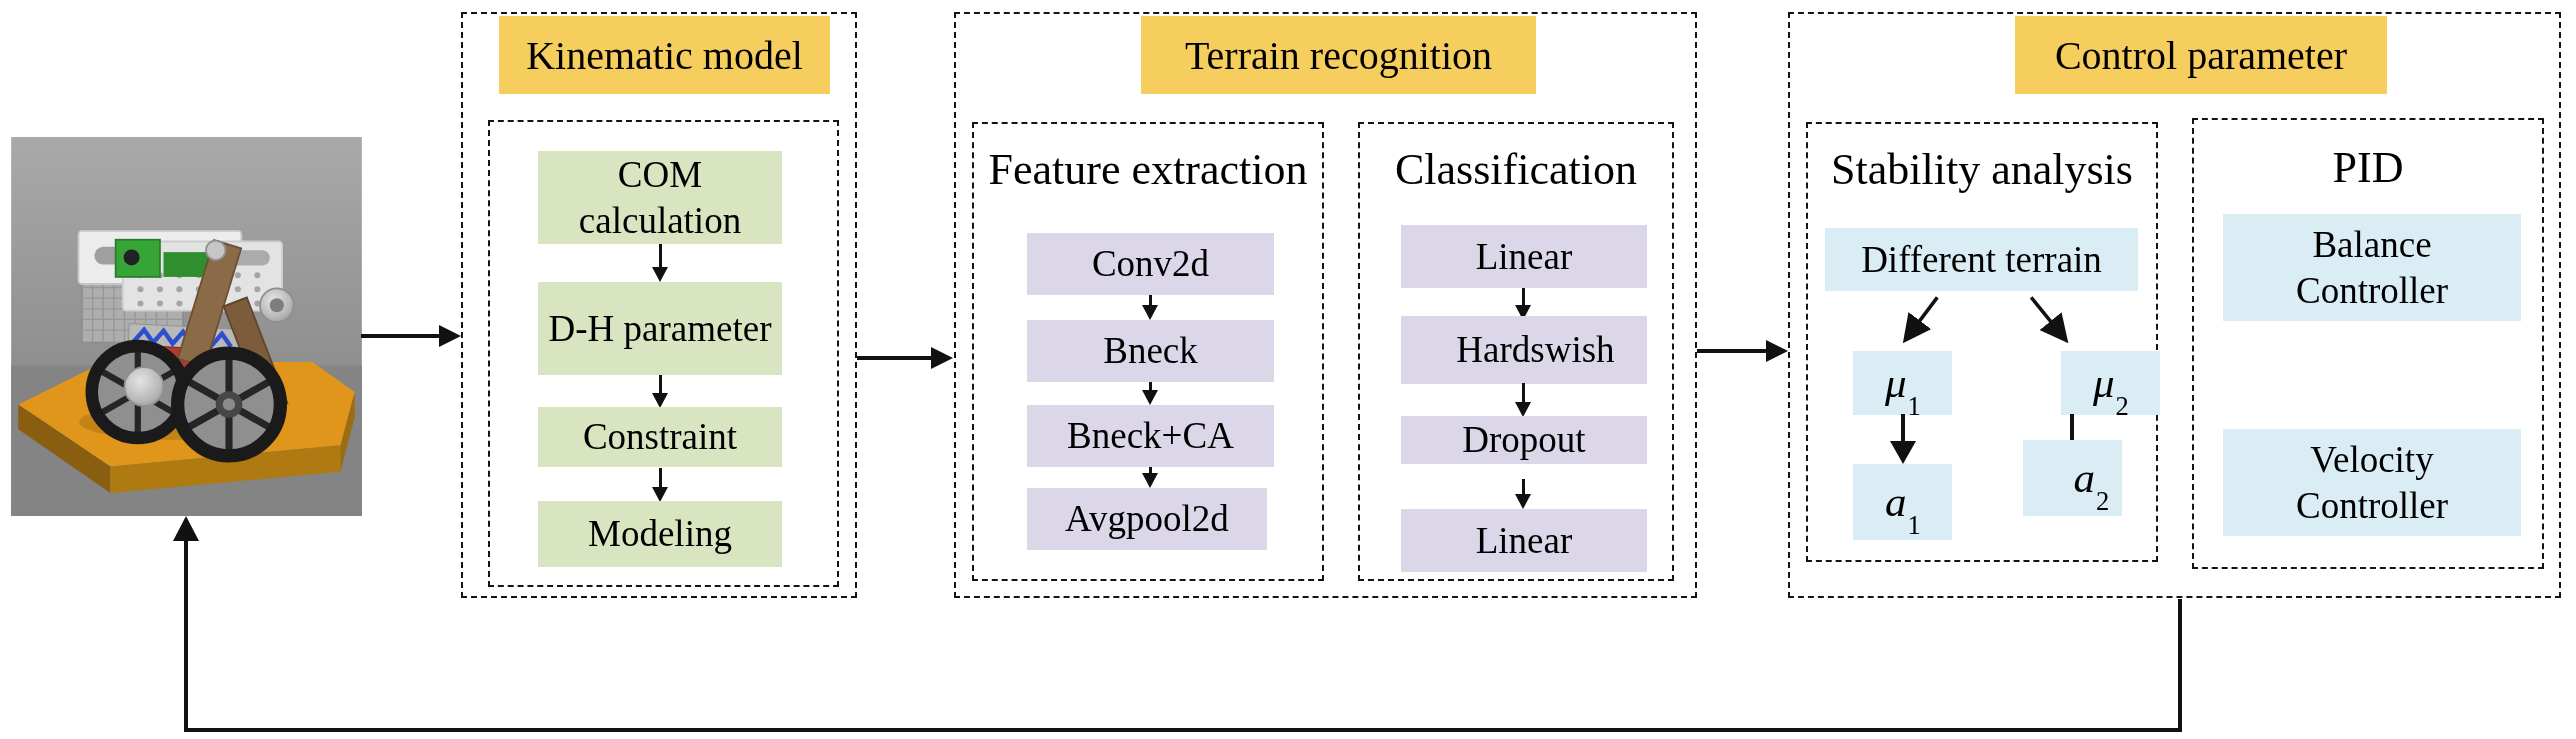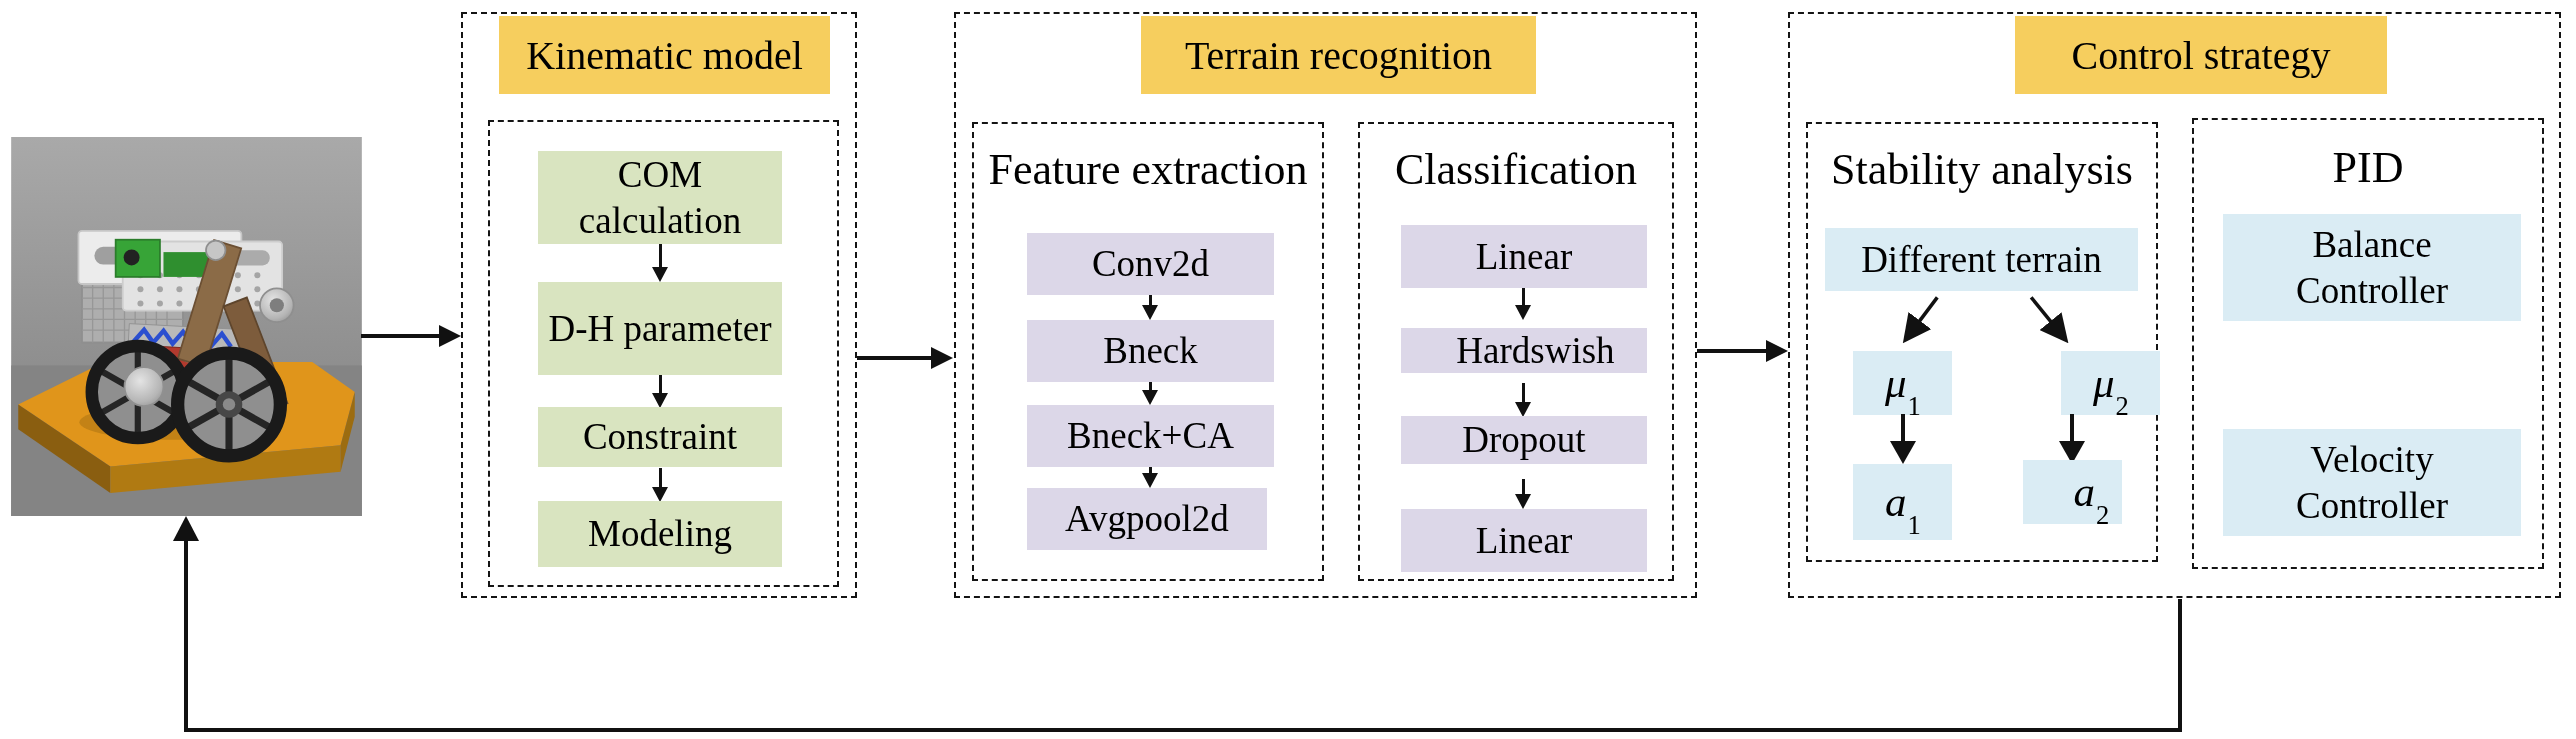--- a/index.html
+++ b/index.html
@@ -216,35 +216,35 @@
   </div>
 
   <div class="inner" style="left:1358px;top:122px;width:316px;height:459px;"></div>
   <div class="sublabel" style="left:1358px;top:144px;width:316px;">
     <span>Classification</span>
   </div>
   <div class="step lav" style="left:1401px;top:225px;width:246px;height:63px;">
     <span>Linear</span>
   </div>
   <div class="varrow" style="left:1522px;top:288px;height:17px;"></div>
-  <div class="step lav" style="left:1401px;top:328px;width:246px;height:45px;padding-left:30px;">
+  <div class="step lav" style="left:1401px;top:316px;width:246px;height:68px;padding-left:30px;">
     <span>Hardswish</span>
   </div>
   <div class="varrow" style="left:1522px;top:383px;height:18.6px;"></div>
   <div class="step lav" style="left:1401px;top:416px;width:246px;height:48px;">
     <span>Dropout</span>
   </div>
   <div class="varrow" style="left:1522px;top:479px;height:15px;"></div>
   <div class="step lav" style="left:1401px;top:509px;width:246px;height:63px;">
     <span>Linear</span>
   </div>
 
   <div class="outer" style="left:1788px;top:12.4px;width:773px;height:586px;"></div>
   <div class="hdr" style="left:2015px;top:16px;width:372px;height:78px;">
-    <span>Control strategy</span>
+    <span>Control parameter</span>
   </div>
 
   <div class="inner" style="left:1806px;top:122px;width:352px;height:440px;"></div>
   <div class="sublabel" style="left:1806px;top:144px;width:352px;">
     <span>Stability analysis</span>
   </div>
   <div class="step blue" style="left:1825px;top:228px;width:313px;height:63px;">
     <span>Different terrain</span>
   </div>
 
@@ -262,21 +262,21 @@
     <span class="math"><span>μ</span><sub>1</sub></span>
   </div>
   <div class="step blue" style="left:2023px;top:351px;width:99px;height:64px;margin-left:38px;">
     <span class="math"><span>μ</span><sub>2</sub></span>
   </div>
   <div class="varrow-big" style="left:1901px;top:414px;height:26.6px;"></div>
   <div class="varrow-big" style="left:2070px;top:414px;height:26.6px;"></div>
   <div class="step blue" style="left:1853px;top:464px;width:99px;height:76px;">
     <span class="math"><span>a</span><sub>1</sub></span>
   </div>
-  <div class="step blue" style="left:2023px;top:460px;width:99px;height:64px;padding-left:44px;">
+  <div class="step blue" style="left:2023px;top:440px;width:99px;height:76px;padding-left:44px;">
     <span class="math"><span>a</span><sub>2</sub></span>
   </div>
 
   <div class="inner" style="left:2192px;top:118px;width:352px;height:451px;"></div>
   <div class="sublabel" style="left:2192px;top:142px;width:352px;">
     <span>PID</span>
   </div>
   <div class="step blue" style="left:2223px;top:429px;width:298px;height:107px;">
     <span style="max-width:204px;display:inline-block;">Velocity Controller</span>
   </div>

